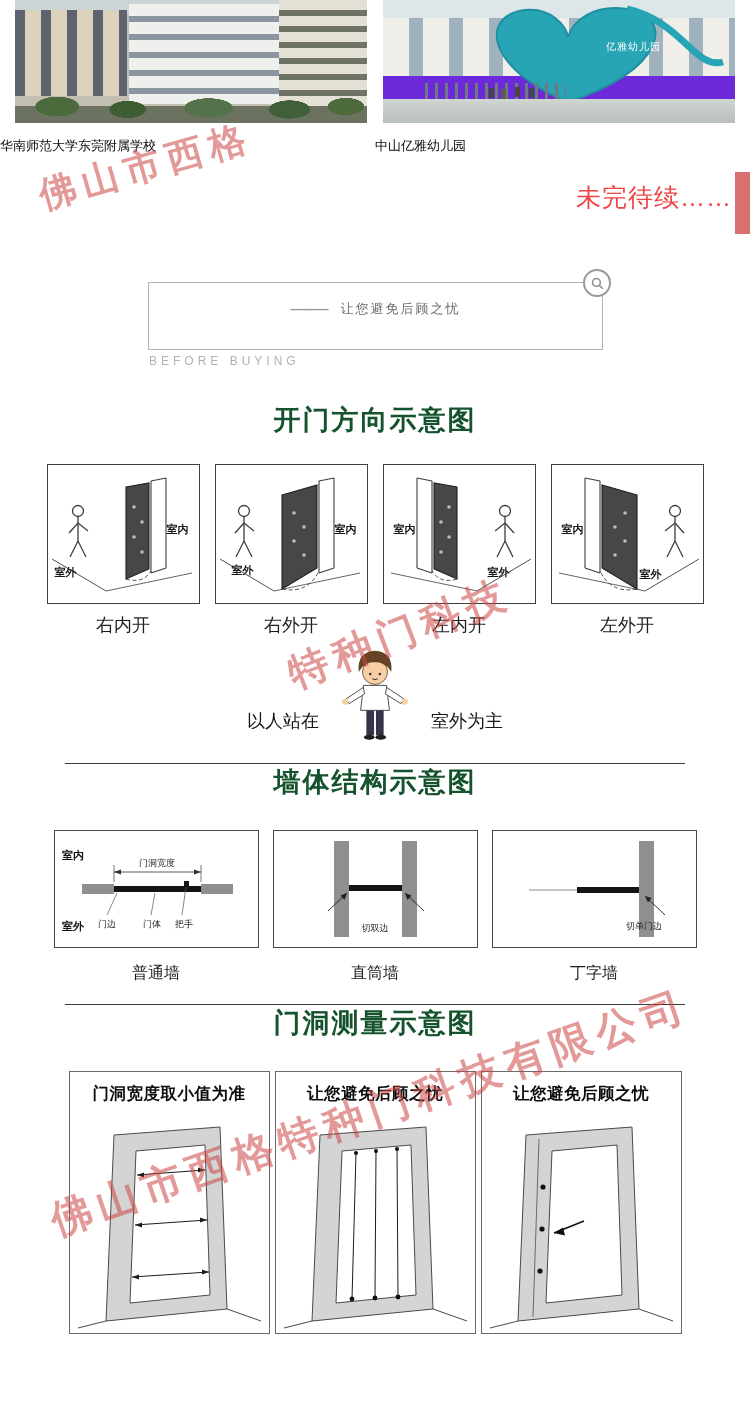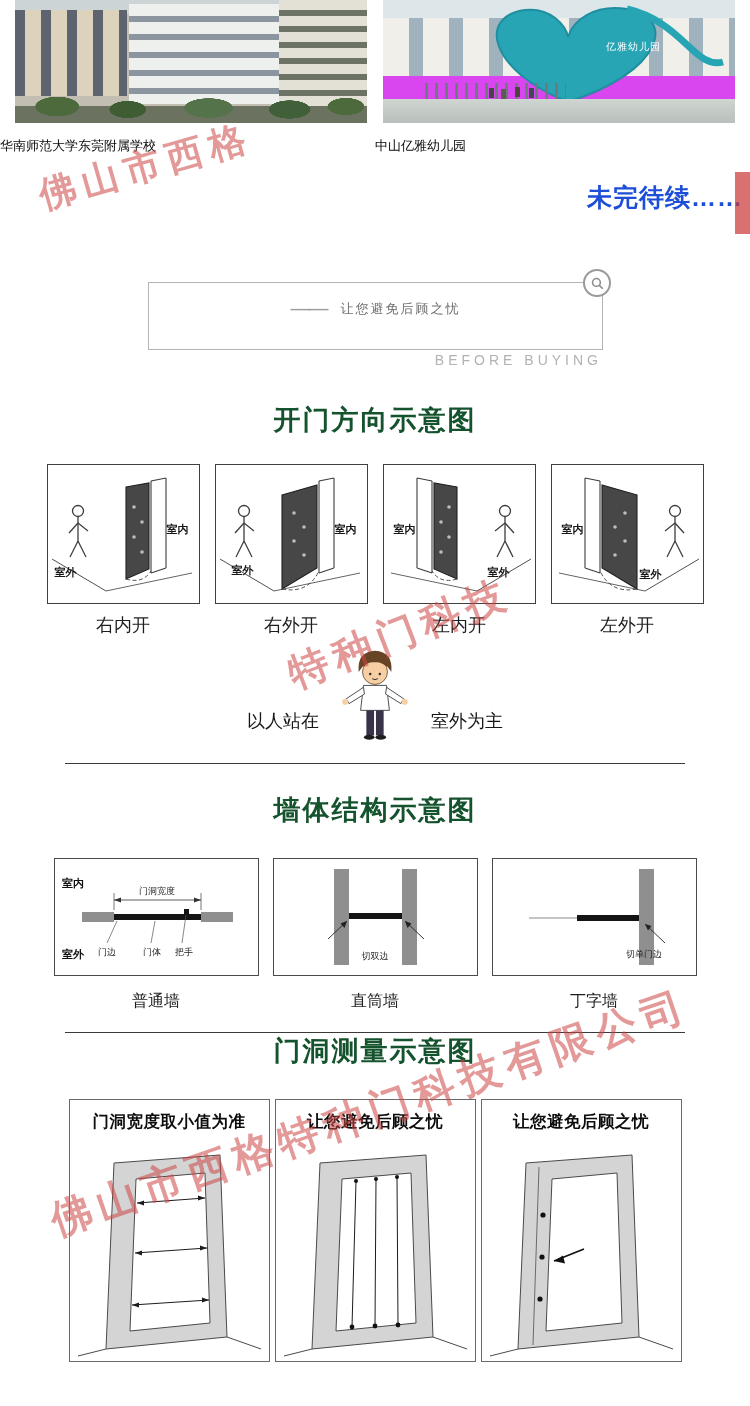--- a/index.html
+++ b/index.html
@@ -27,55 +27,55 @@
   .pl-b3{position:absolute;right:0;top:0;width:88px;height:108px;
          background:repeating-linear-gradient(180deg,#e3e0d6 0 10px,#6d7466 10px 16px)}
   .pl-trees{position:absolute;left:0;bottom:0;width:100%;height:30px;
      background:
       radial-gradient(ellipse 36px 16px at 12% 45%,#4c6a3c 60%,transparent 62%),
       radial-gradient(ellipse 30px 14px at 32% 55%,#3f5d33 60%,transparent 62%),
       radial-gradient(ellipse 40px 16px at 55% 50%,#55734a 60%,transparent 62%),
       radial-gradient(ellipse 34px 15px at 78% 55%,#41603a 60%,transparent 62%),
       radial-gradient(ellipse 30px 14px at 94% 45%,#4c6a3c 60%,transparent 62%),
       linear-gradient(180deg,transparent 0 45%,#6c7260 45% 100%)}
-  .photo-right{background:#d946ef}
+  .photo-right{background:#6d28d9}
   .pr-sky{position:absolute;left:0;top:0;width:100%;height:20px;background:#dde6e9}
   .pr-bld{position:absolute;left:0;top:18px;width:100%;height:58px;
           background:repeating-linear-gradient(90deg,#f0efe9 0 26px,#9fb2bd 26px 40px)}
   .pr-heart{position:absolute;left:0;top:0;width:352px;height:123px}
   .pr-text{position:absolute;right:74px;top:40px;color:#fff;font-size:10px;letter-spacing:1px;z-index:2}
   .pr-gate{position:absolute;left:12%;bottom:24px;width:40%;height:16px;
            background:repeating-linear-gradient(90deg,#6f7a80 0 3px,transparent 3px 10px)}
   .pr-kids{position:absolute;left:30%;bottom:25px;width:5px;height:10px;background:#454545;
            box-shadow:12px 1px 0 #5c5c50,26px -1px 0 #4e463e,40px 0 0 #3f4a50}
   .pr-ground{position:absolute;left:0;bottom:0;width:100%;height:24px;
              background:linear-gradient(180deg,#cfd5d1,#b9c0bc)}
 
   .captions{display:flex;margin-top:14px}
   .caption{flex:1;text-align:left;font-size:13px;font-weight:500;color:#0a0a0a}
-  .tbc{text-align:right;padding-right:7px;margin-top:26px;font-size:25px;font-weight:700;letter-spacing:1px;color:#1d4ed8}
+  .tbc{text-align:right;padding-right:18px;margin-top:26px;font-size:25px;font-weight:400;letter-spacing:1px;color:#ef4444}
 
   
   .notice-box{position:relative;width:455px;margin:68px 0 0 148px;height:68px;
               border:1px solid #b3b3b3;padding-top:14px;background:#fff;z-index:2}
   .notice-row{display:flex;align-items:center;justify-content:center;gap:14px}
   .notice-title{font-size:27px;color:#3e3e3e;letter-spacing:9px;font-weight:500}
   .notice-dash{color:#9a9a9a;font-size:20px;letter-spacing:-2px}
   .notice-sub{font-size:13px;color:#6e6e6e;letter-spacing:2px}
-  .notice-en{position:absolute;left:0;right:0;bottom:-19px;text-align:right;
-             font-size:14px;color:#b2b2b2;letter-spacing:4px}
+  .notice-en{position:absolute;left:0;right:0;bottom:-19px;text-align:left;
+             font-size:12px;color:#b2b2b2;letter-spacing:4px}
   .mag{position:absolute;top:-14px;right:-9px;width:28px;height:28px;border:2px solid #9a9a9a;
        border-radius:50%;background:#fff;display:flex;align-items:center;justify-content:center}
   .mag svg{width:17px;height:17px}
 
   
   .sec-title{text-align:center;font-size:27px;font-weight:700;letter-spacing:2px;color:#14532d}
   .sec-door{margin-top:52px}
   .divider{width:620px;margin:20px auto 0;border-top:1px solid #3a3a3a}
-  .sec-wall{margin-top:28px}
+  .sec-wall{}
   .sec-measure{}
 
   
   .door-row{display:flex;justify-content:center;gap:15px;margin-top:26px}
   .door-col{display:flex;flex-direction:column;align-items:center}
   .door-box{position:relative;width:153px;height:140px;border:1px solid #3f3f3f;background:#fff}
   .door-svg{width:100%;height:100%;display:block}
   .mirror .door-svg{transform:scaleX(-1)}
   .dlabel{position:absolute;font-size:11px;font-weight:700;color:#171717}
   .db1 .lbl-in{left:119px;top:57px}.db1 .lbl-out{left:7px;top:100px}

